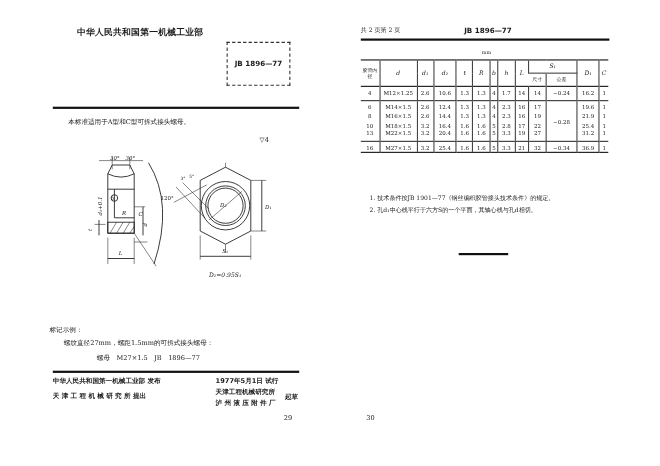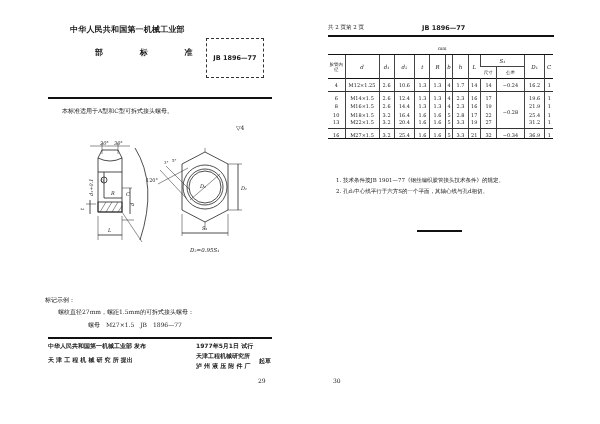--- a/index.html
+++ b/index.html
@@ -40,21 +40,20 @@
   .tbl tr.grp-end td { padding-bottom: 3px; border-bottom: 0.8px solid #333; }
   .tbl tbody tr:last-child td { border-bottom: 1.8px solid #111; }
   .note { position: absolute; left: 36px; font-size: 5.5px; white-space: nowrap; }
   .short-rule { position: absolute; left: 117px; top: 230px; width: 45px; height: 1.5px; background: #111; }
 </style>
 </head>
 <body>
 
 <div class="page left-page">
   <div class="hdr-ministry">中华人民共和国第一机械工业部</div>
-  <div class="hdr-std">部 标 准</div>
   <div class="std-box">
     <span>JB 1896—77</span>
   </div>
   <div class="rule-thick" style="left:48px; top:97px; width:224px;"></div>
 
   <div class="scope">本标准适用于A型和C型可拆式接头螺母。</div>
   <div class="roughness">▽4</div>
 
   <svg class="drawing" viewBox="0 0 210 130" width="210" height="130">
     <g stroke="#222" stroke-width="0.8" fill="none">

